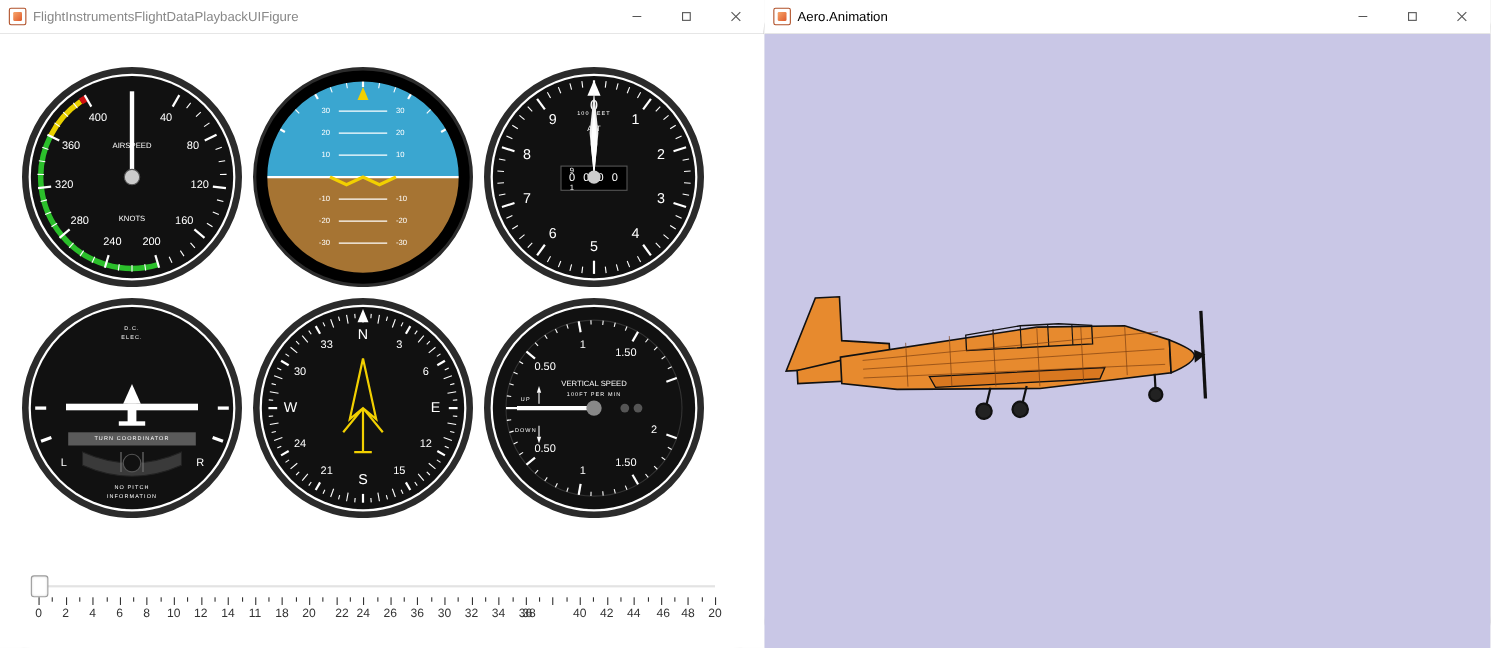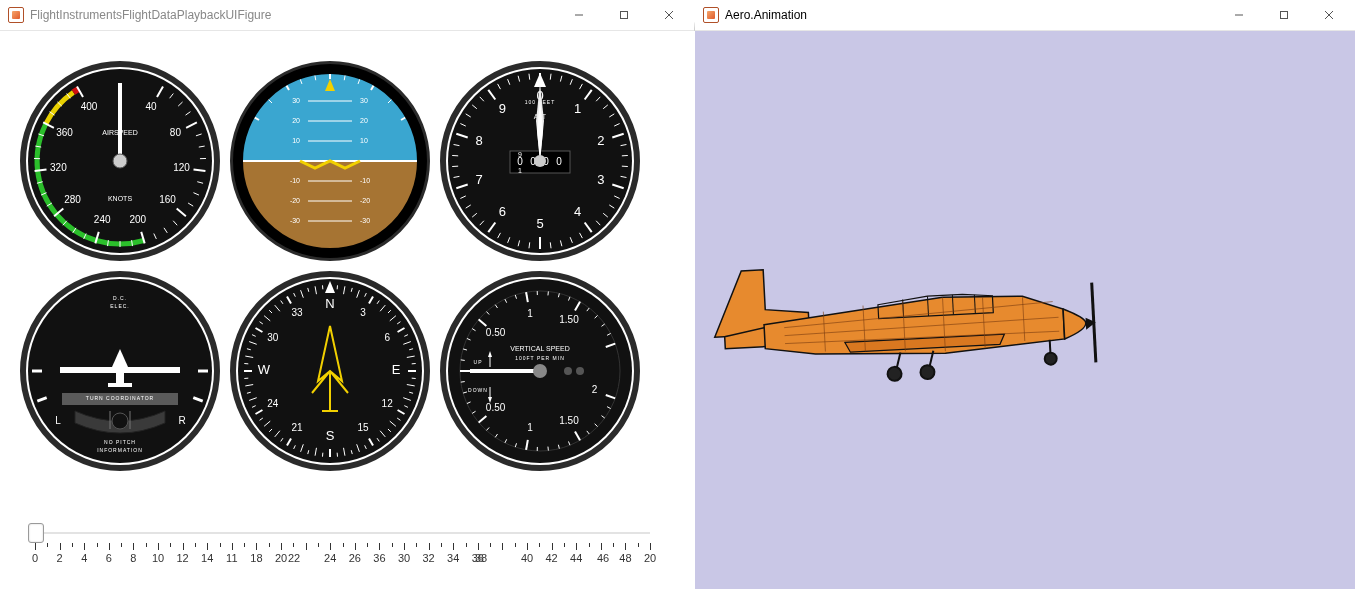--- a/index.html
+++ b/index.html
@@ -493,21 +493,21 @@
             <div class="tick" style="left: 211.8px;"></div>
             <div class="lbl" style="left: 211.8px;">11</div>
             <div class="tick minor" style="left: 224.1px;"></div>
             <div class="tick" style="left: 236.4px;"></div>
             <div class="lbl" style="left: 236.4px;">18</div>
             <div class="tick minor" style="left: 248.7px;"></div>
             <div class="tick" style="left: 261px;"></div>
             <div class="lbl" style="left: 261px;">20</div>
             <div class="tick minor" style="left: 273.3px;"></div>
             <div class="tick" style="left: 285.6px;"></div>
-            <div class="lbl" style="left: 274px; text-align: center;">22</div>
+            <div class="lbl" style="left: 291px; text-align: center;">22</div>
             <div class="tick minor" style="left: 297.9px;"></div>
             <div class="tick" style="left: 310.2px;"></div>
             <div class="lbl" style="left: 310.2px;">24</div>
             <div class="tick minor" style="left: 322.5px;"></div>
             <div class="tick" style="left: 334.8px;"></div>
             <div class="lbl" style="left: 334.8px;">26</div>
             <div class="tick minor" style="left: 347.1px;"></div>
             <div class="tick" style="left: 359.4px;"></div>
             <div class="lbl" style="left: 359.4px;">36</div>
             <div class="tick minor" style="left: 371.7px;"></div>

